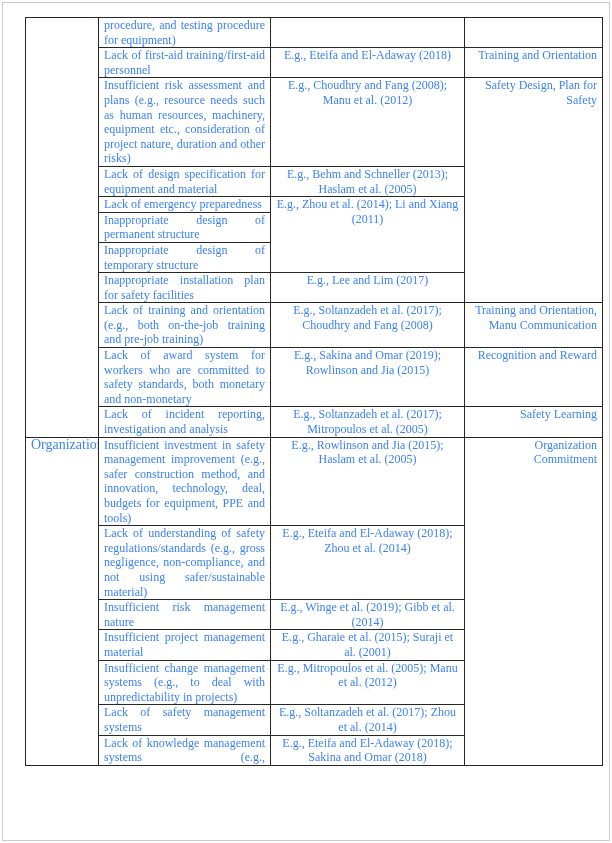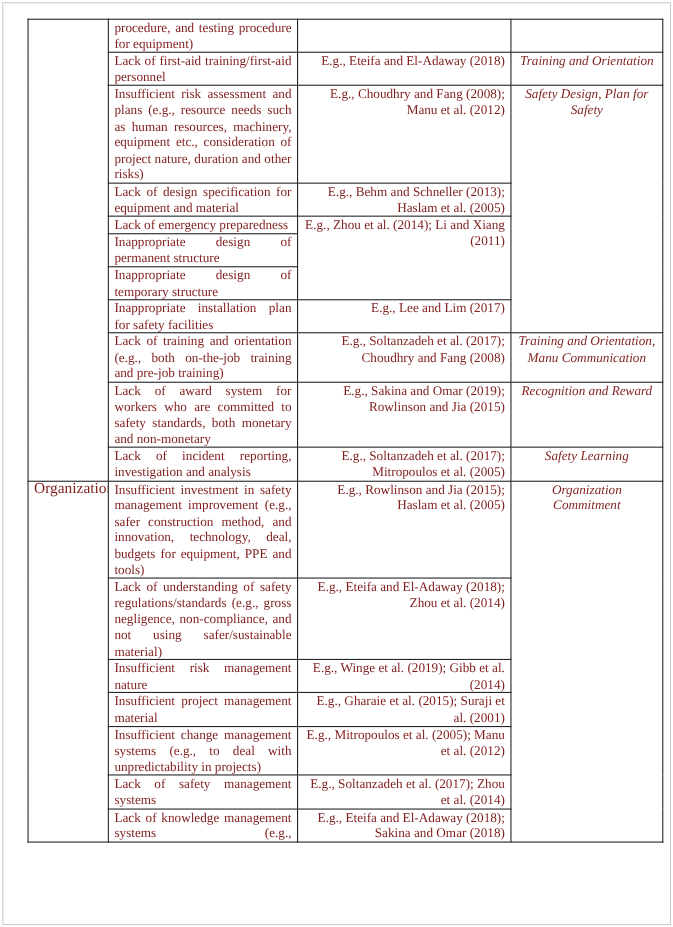--- a/index.html
+++ b/index.html
@@ -8,21 +8,21 @@
     background: #ffffff;
   }
   .page {
     position: relative;
     width: 606px;
     height: 837px;
     margin: 2px;
     background: #ffffff;
     border: 1px solid #cccccc;
     font-family: "Liberation Serif", "DejaVu Serif", serif;
-    color: #7f1d1d;
+    color: #3b82f6;
     overflow: hidden;
   }
   table.factors {
     position: absolute;
     left: 22px;   
     top: 14px;
     width: 577px;
     border-collapse: collapse;
     table-layout: fixed;
     font-size: 12px;
@@ -40,27 +40,26 @@
     padding: 0 2px 0 4px;
   }
   td.c2 {
     text-align: justify;
     padding: 0 4px 0 5px;
   }
   td.c2.cut {
     text-align-last: justify;
   }
   td.c3 {
-    text-align: right;
+    text-align: center;
     padding: 0 6px 0 5px;
   }
   td.c4 {
-    text-align: center;
+    text-align: right;
     padding: 0 12px 0 6px;
-    font-style: italic;
   }
 </style>
 </head>
 <body>
 
 <div class="page">
   <table class="factors">
     <colgroup>
       <col style="width:73px">
       <col style="width:172px">

